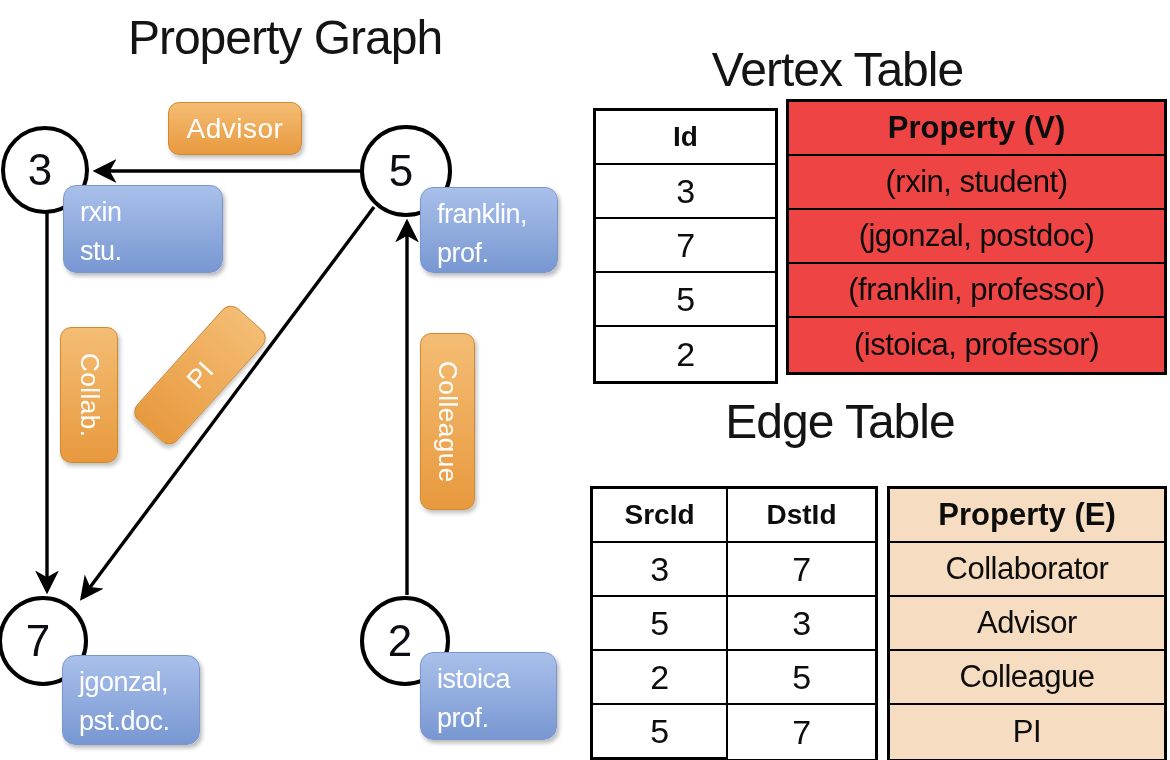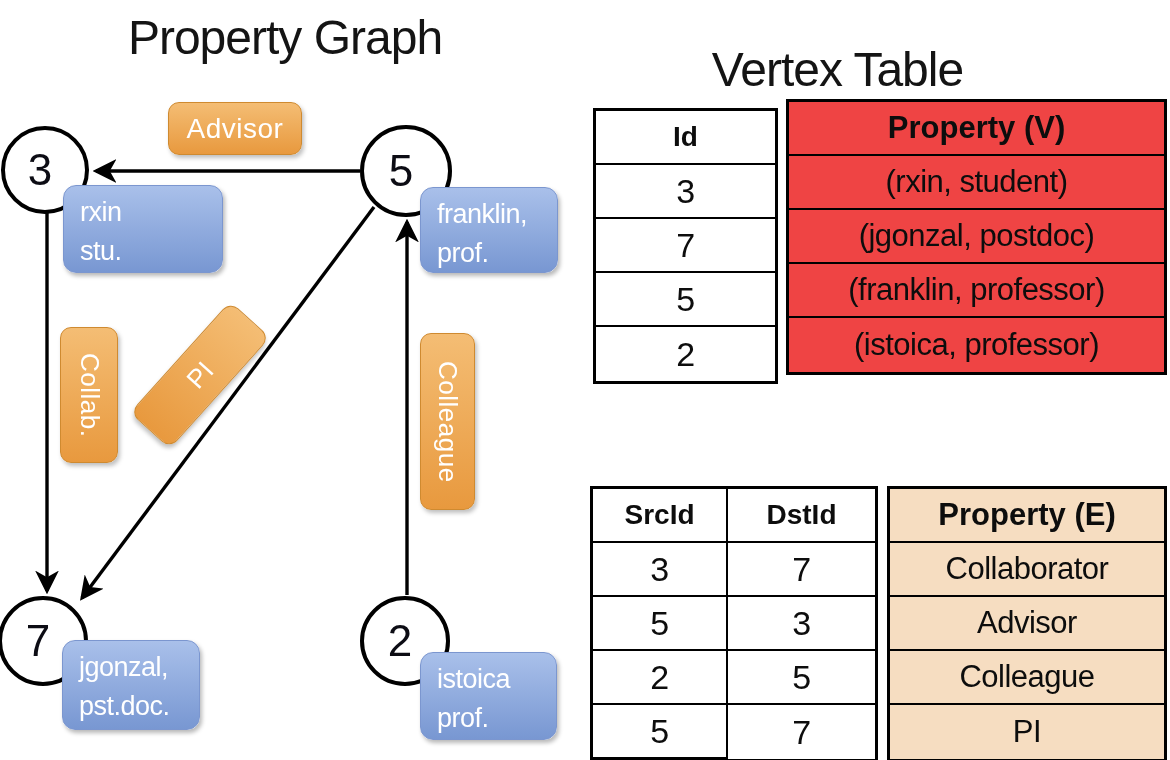--- a/index.html
+++ b/index.html
@@ -35,21 +35,21 @@
   .plabel{
     position:absolute;z-index:3;border-radius:13px;box-sizing:border-box;
     background:linear-gradient(#a9c0ea,#7897d2);
     border:1px solid #7b96cf;
     box-shadow:2px 3px 4px rgba(0,0,0,0.28);
     color:#fff;font-size:27px;font-weight:300;letter-spacing:-0.5px;
     padding:7px 10px 0 16px;line-height:1.44;
   }
   #plabel-rxin{left:63px;top:185px;width:160px;height:88px;}
   #plabel-franklin{left:420px;top:187px;width:138px;height:86px;}
-  #plabel-jgonzal{left:62px;top:640px;width:138px;height:90px;}
+  #plabel-jgonzal{left:62px;top:655px;width:138px;height:90px;}
   #plabel-istoica{left:420px;top:652px;width:137px;height:88px;}
 
   
   .elabel{
     position:absolute;z-index:3;border-radius:11px;box-sizing:border-box;
     background:linear-gradient(#f4bd74,#e8993e);
     border:1px solid #cf8a30;
     box-shadow:2px 3px 4px rgba(0,0,0,0.25);
     color:#fff;display:flex;align-items:center;justify-content:center;
     font-size:26px;font-weight:300;letter-spacing:0.5px;
@@ -83,20 +83,21 @@
   #et-prop .cell{font-size:31px;}
   #vt-prop .cell{font-size:31px;}
 </style>
 </head>
 <body>
 
 <div class="stage">
 
   <div class="title" id="pg-title">Property Graph</div>
   <div class="title" id="vt-title">Vertex Table</div>
+  <div class="title" id="et-title">Edge Table</div>
 
   <svg class="edges" width="570" height="760" viewBox="0 0 570 760">
     <defs>
       <marker id="arrow" viewBox="0 0 10 10" refX="8.6" refY="5" markerWidth="7" markerHeight="7" orient="auto">
         <path d="M0,0 L10,5 L0,10 L2.8,5 Z" fill="#000"></path>
       </marker>
     </defs>
     <line x1="360" y1="171" x2="96" y2="171" stroke="#000" stroke-width="3.4" marker-end="url(#arrow)"></line>
     <line x1="47" y1="213" x2="47" y2="591" stroke="#000" stroke-width="3.4" marker-end="url(#arrow)"></line>
     <line x1="374" y1="207" x2="82" y2="598" stroke="#000" stroke-width="3.4" marker-end="url(#arrow)"></line>

